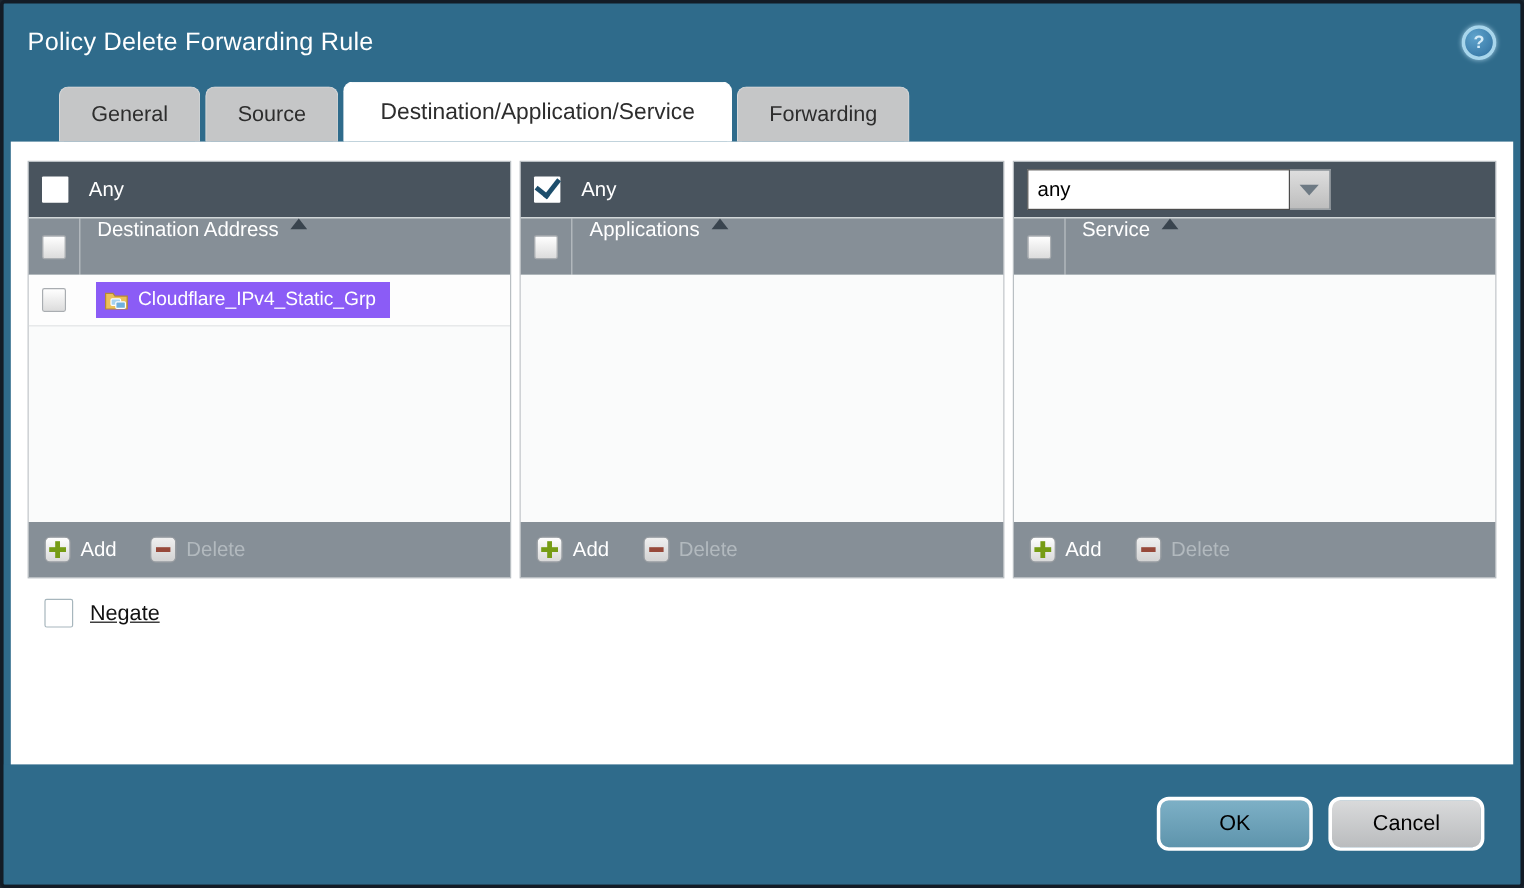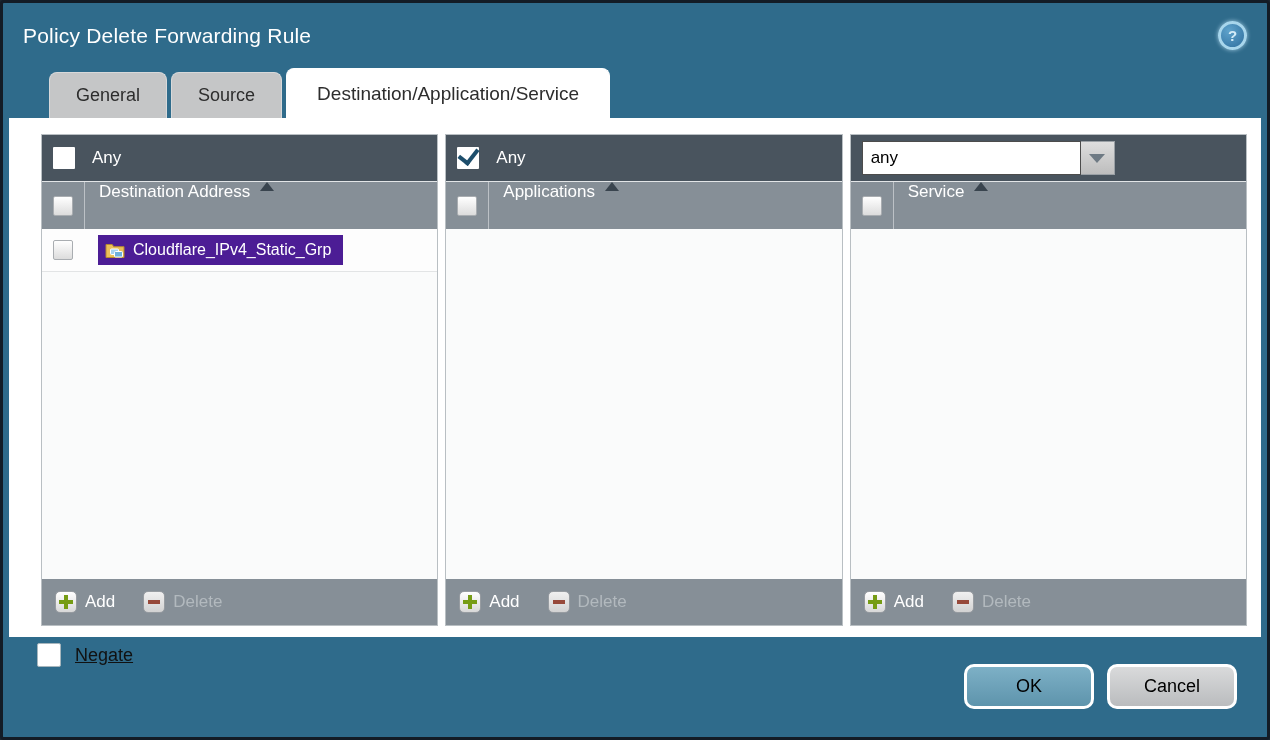--- a/index.html
+++ b/index.html
@@ -22,21 +22,21 @@
   .tabs{display:flex;align-items:flex-end;padding-left:10px;gap:4px;height:50px;flex:none;margin-left:36px;}
   .tab{
     height:46px;padding:0 26px;background:#c5c6c7;border-radius:8px 8px 0 0;
     display:flex;align-items:center;font-size:18px;color:#2d2d2d;
     border:1px solid #d8d9da;border-bottom:none;box-sizing:border-box;cursor:pointer;
   }
   .tab.active{height:50px;background:#fff;padding:0 30px;font-size:19px;position:relative;z-index:2;border-color:#fff;}
   
   .panel{height:519px;margin:0 6px;background:#fff;box-sizing:border-box;
     padding:16px 14px 0 14px;position:relative;z-index:1;flex:none;}
-  .columns{display:flex;gap:7px;height:492px;margin-left:18px;}
+  .columns{display:flex;gap:7px;height:348px;}
   .col{flex:1;display:flex;flex-direction:column;border:1px solid #b9bfc3;box-sizing:border-box;background:#fafbfb;}
   .col-top{height:46px;flex:none;background:#49545e;display:flex;align-items:center;padding:0 11px;gap:17px;}
   .top-label{color:#fff;font-size:17px;}
   .col-header{height:47px;flex:none;background:#868f97;border-top:1px solid #e2e5e7;display:flex;align-items:flex-start;color:#fff;font-size:17px;}
   .hcheck-cell{width:42px;align-self:stretch;display:flex;align-items:center;justify-content:center;border-right:1px solid rgba(255,255,255,.45);flex:none;}
   .h-label{margin-left:14px;}
   .col-body{flex:1;background:#fafbfb;overflow:hidden;}
   .col-footer{height:46px;flex:none;background:#868f97;display:flex;align-items:center;gap:28px;padding:0 13px;}
   
   .checkbox{position:relative;flex:none;cursor:pointer;box-sizing:border-box;display:inline-block;}
@@ -45,21 +45,21 @@
   .checkbox.negate{width:24px;height:24px;background:#fff;border:1px solid #a7b6bd;border-radius:2px;}
   .checkbox .check{display:none;position:absolute;left:5px;top:-2px;width:9px;height:15px;
     border-right:4px solid #1d4e6c;border-bottom:4px solid #1d4e6c;transform:rotate(38deg);}
   .checkbox.checked .check{display:block;}
   
   .sort-asc{width:0;height:0;border-left:7px solid transparent;border-right:7px solid transparent;
     border-bottom:9px solid #39444e;margin-left:10px;display:inline-block;cursor:pointer;}
   
   .row{height:42px;display:flex;align-items:center;border-bottom:1px solid #e2e4e5;background:#fdfdfd;cursor:pointer;}
   .rcheck-cell{width:42px;display:flex;align-items:center;justify-content:center;flex:none;}
-  .chip{display:inline-flex;align-items:center;gap:8px;background:#4c1d95;color:#fff;
+  .chip{display:inline-flex;align-items:center;gap:8px;background:#8b5cf6;color:#fff;
     height:30px;padding:0 12px 0 7px;margin-left:14px;font-size:16px;white-space:nowrap;}
   
   .tool{display:inline-flex;align-items:center;gap:8px;cursor:pointer;}
   .tool-icon{position:relative;width:22px;height:22px;border:1px solid #979ca1;border-radius:5px;
     background:linear-gradient(#ffffff,#d8d8d8);flex:none;box-sizing:border-box;}
   .tool-icon.plus::before{content:"";position:absolute;left:3px;top:8px;width:14px;height:4px;background:#769c15;}
   .tool-icon.plus::after{content:"";position:absolute;left:8px;top:3px;width:4px;height:14px;background:#769c15;}
   .tool-icon.minus::before{content:"";position:absolute;left:4px;top:8px;width:12px;height:4px;background:#97493a;}
   .tool-label{color:#fff;font-size:17px;}
   .tool.disabled .tool-label{color:#b2b9be;}
@@ -88,20 +88,21 @@
 
   <div class="titlebar">
     <span class="title">Policy Delete Forwarding Rule</span>
     <span class="help">?</span>
   </div>
 
   <div class="tabs">
     <div class="tab">General</div>
     <div class="tab">Source</div>
     <div class="tab active">Destination/Application/Service</div>
+    <div class="tab">Forwarding</div>
   </div>
 
   <div class="panel">
     <div class="columns">
 
       <div class="col">
         <div class="col-top">
           <span class="checkbox dark"></span>
           <span class="top-label">Any</span>
         </div>

